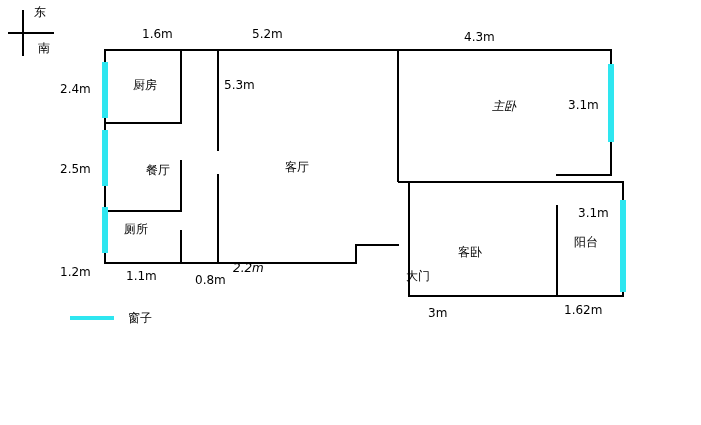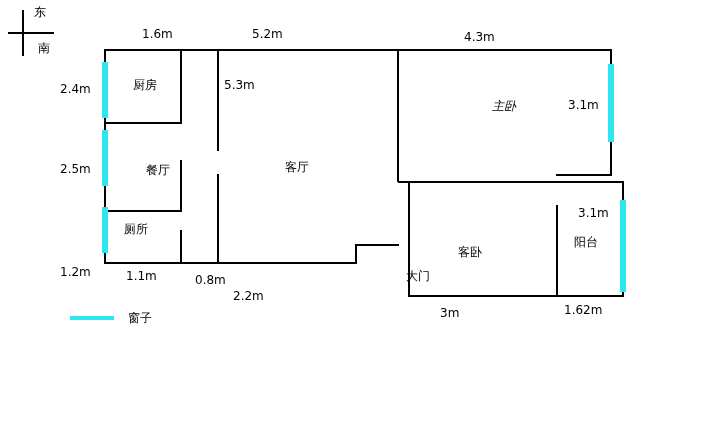--- a/index.html
+++ b/index.html
@@ -69,20 +69,20 @@
   <div class="lbl" style="left:252px;top:28px;">5.2m</div>
   <div class="lbl" style="left:464px;top:31px;">4.3m</div>
   <div class="lbl" style="left:224px;top:79px;">5.3m</div>
   <div class="lbl" style="left:60px;top:83px;">2.4m</div>
   <div class="lbl" style="left:60px;top:163px;">2.5m</div>
   <div class="lbl" style="left:60px;top:226px;margin-top:40px;">1.2m</div>
   <div class="lbl" style="left:568px;top:99px;">3.1m</div>
   <div class="lbl" style="left:578px;top:207px;">3.1m</div>
   <div class="lbl" style="left:126px;top:270px;">1.1m</div>
   <div class="lbl" style="left:186px;top:274px;margin-left:9px;">0.8m</div>
-  <div class="lbl" style="left:233px;top:290px;">2.2m</div>
-  <div class="lbl" style="left:440px;top:307px;">3m</div>
+  <div class="lbl" style="left:233px;top:262px;font-style:italic;">2.2m</div>
+  <div class="lbl" style="left:428px;top:307px;">3m</div>
   <div class="lbl" style="left:564px;top:304px;">1.62m</div>
 
   <div class="legend-bar" style="left:70px;top:316px;width:44px;"></div>
   <div class="lbl" style="left:128px;top:312px;">窗子</div>
 
 </div>
 
 </body></html>

